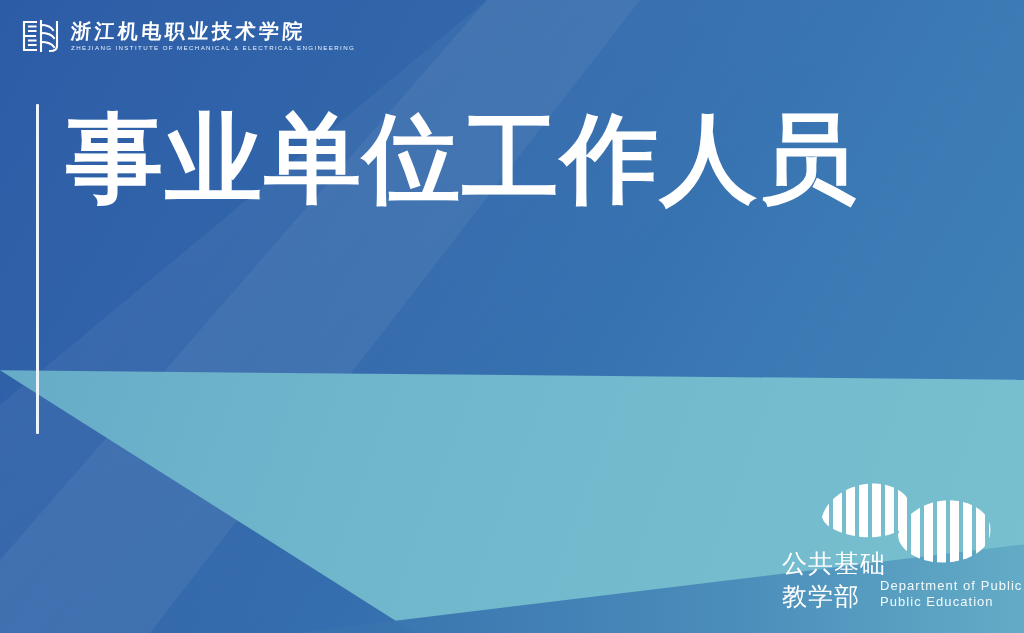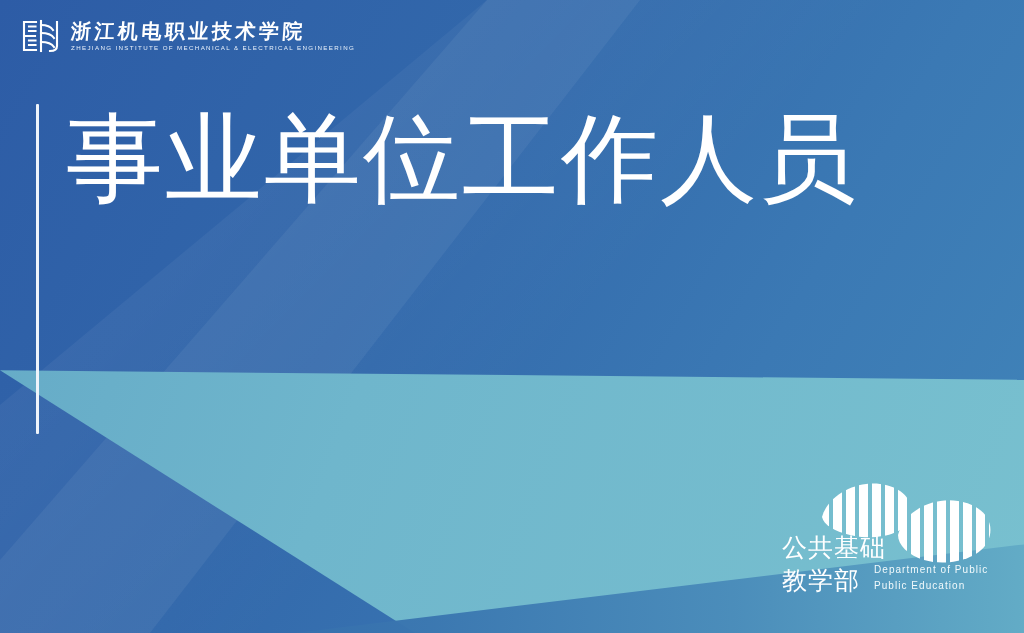--- a/index.html
+++ b/index.html
@@ -82,54 +82,54 @@
   .title {
     position: absolute;
     left: 66px; top: 96px;
     width: 900px;
   }
   .title-line {
     color: #ffffff;
     font-family: "Liberation Sans", "DejaVu Sans", sans-serif;
     font-size: 97px;
     line-height: 126px;
-    font-weight: 400;
+    font-weight: 700;
     letter-spacing: 2px;
     white-space: nowrap;
   }
 
   
   .dept {
     position: absolute;
     right: 22px; bottom: 18px;
     width: 228px; height: 140px;
   }
   .dept-mark {
     position: absolute;
     right: 0; top: 0;
     width: 190px; height: 96px;
   }
   .dept-text {
     position: absolute;
-    left: 8px; bottom: 20px;
+    left: 8px; bottom: 4px;
     display: flex;
     flex-direction: column;
     gap: 1px;
   }
-  .dept-cn-row { display: flex; align-items: flex-end; gap: 14px; }
+  .dept-cn-row { display: flex; align-items: flex-end; gap: 20px; }
   .dept-cn {
     font-size: 25px;
     line-height: 29px;
     color: #ffffff;
     letter-spacing: 1px;
     font-weight: 400;
     white-space: nowrap;
   }
   .dept-en {
-    font-size: 10px;
+    font-size: 13px;
     line-height: 13px;
     color: #f2fafc;
     letter-spacing: 1.05px;
     white-space: nowrap;
     padding-bottom: 3px;
   }
 </style>
 </head>
 <body>
 

